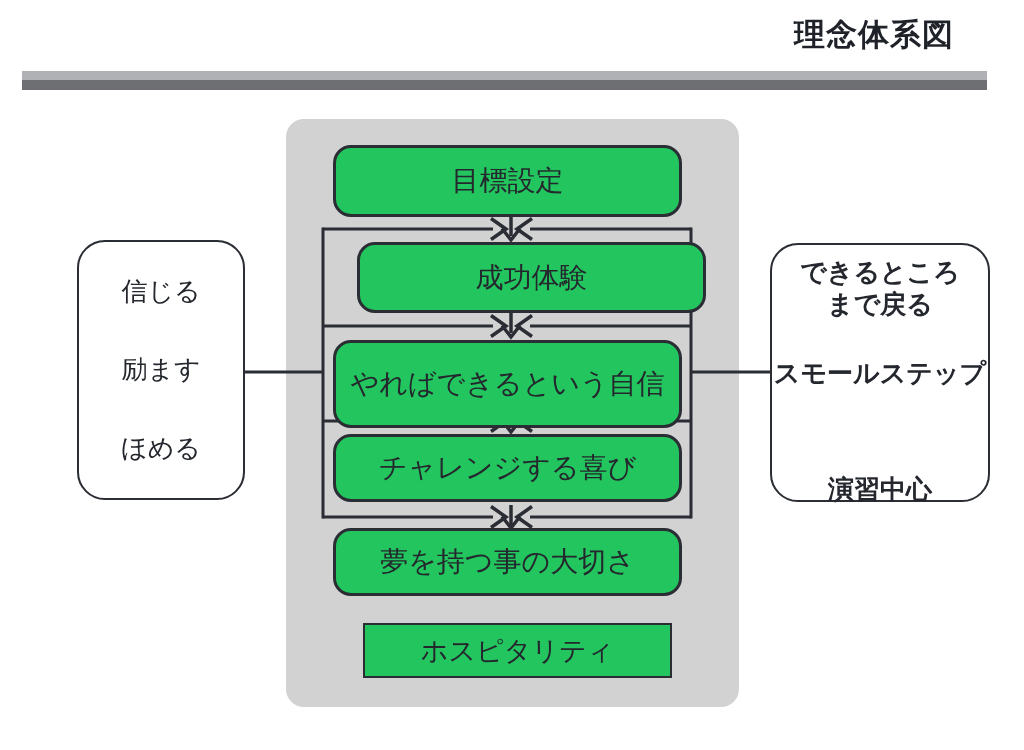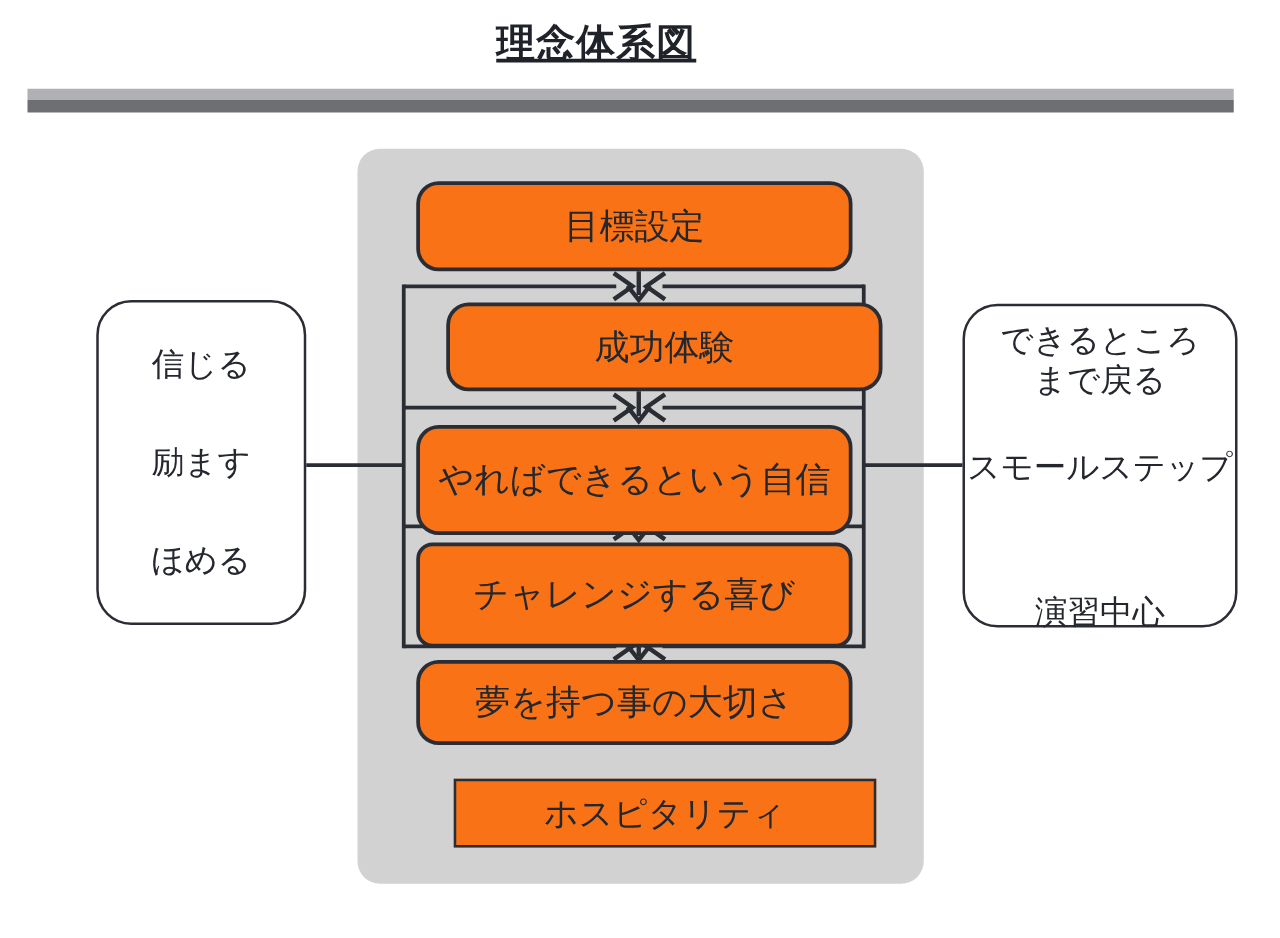--- a/index.html
+++ b/index.html
@@ -6,60 +6,59 @@
   body{
     width:1024px;height:750px;overflow:hidden;
     font-family:"Liberation Sans","DejaVu Sans",sans-serif;
     color:#24272d;
     -webkit-font-smoothing:antialiased;
   }
   .stage{position:relative;width:1024px;height:750px;background:#ffffff;}
 
   .page-title{
     position:absolute;left:0;top:14px;width:954px;
-    text-align:center;font-size:31px;font-weight:700;color:#1f2228;
+    text-align:right;font-size:31px;font-weight:700;color:#1f2228;
     letter-spacing:1px;
-    text-decoration:underline;
   }
   .divider{position:absolute;left:22px;width:965px;}
   .divider.light{top:71px;height:9px;background:#afb1b4;}
   .divider.dark{top:80px;height:10px;background:#6e6f72;}
 
   .flow-panel{
     position:absolute;left:286px;top:119px;width:453px;height:588px;
     background:#d2d2d3;border-radius:18px;
   }
 
   .fbox{
     position:absolute;left:333px;width:349px;
-    background:#f97316;border:3px solid #2a2d34;border-radius:18px;
+    background:#22c55e;border:3px solid #2a2d34;border-radius:18px;
     box-sizing:border-box;
     display:flex;align-items:center;justify-content:center;
     font-size:28px;color:#24272d;white-space:nowrap;
   }
   .fbox.goal{top:145px;height:72px;}
   .fbox.success{top:242px;height:71px;margin-left:24px;}
   .fbox.confidence{top:340px;height:88px;}
-  .fbox.challenge{top:434px;height:84px;border-radius:13px;}
+  .fbox.challenge{top:434px;height:68px;}
   .fbox.dream{top:528px;height:68px;}
   .fbox.hospitality{
-    left:363px;width:338px;top:623px;height:55px;
+    left:363px;width:309px;top:623px;height:55px;
     border-radius:0;border-width:2px;font-size:27px;
   }
 
   .side-box{
     position:absolute;background:#ffffff;border:2px solid #2a2d34;
     border-radius:28px;box-sizing:border-box;
   }
   .side-box.left{left:77px;top:240px;width:168px;height:260px;
     display:flex;flex-direction:column;align-items:center;justify-content:space-around;
     padding:10px 17px;}
   .side-box.right{left:770px;top:243px;width:220px;height:259px;}
   .side-item{font-size:26px;color:#24272d;white-space:nowrap;text-align:center;}
-  .r-line{position:absolute;left:0;width:100%;text-align:center;height:32px;line-height:32px;}
+  .r-line{position:absolute;left:0;width:100%;text-align:center;height:32px;line-height:32px;font-weight:bold;}
   .r-line.l1{top:11px;}
   .r-line.l2{top:43px;}
   .r-line.l3{top:112px;}
   .r-line.l4{top:200px;margin-top:28px;}
 
   svg.wires{position:absolute;left:0;top:0;width:1024px;height:750px;pointer-events:none;}
 </style>
 </head>
 <body>
 

